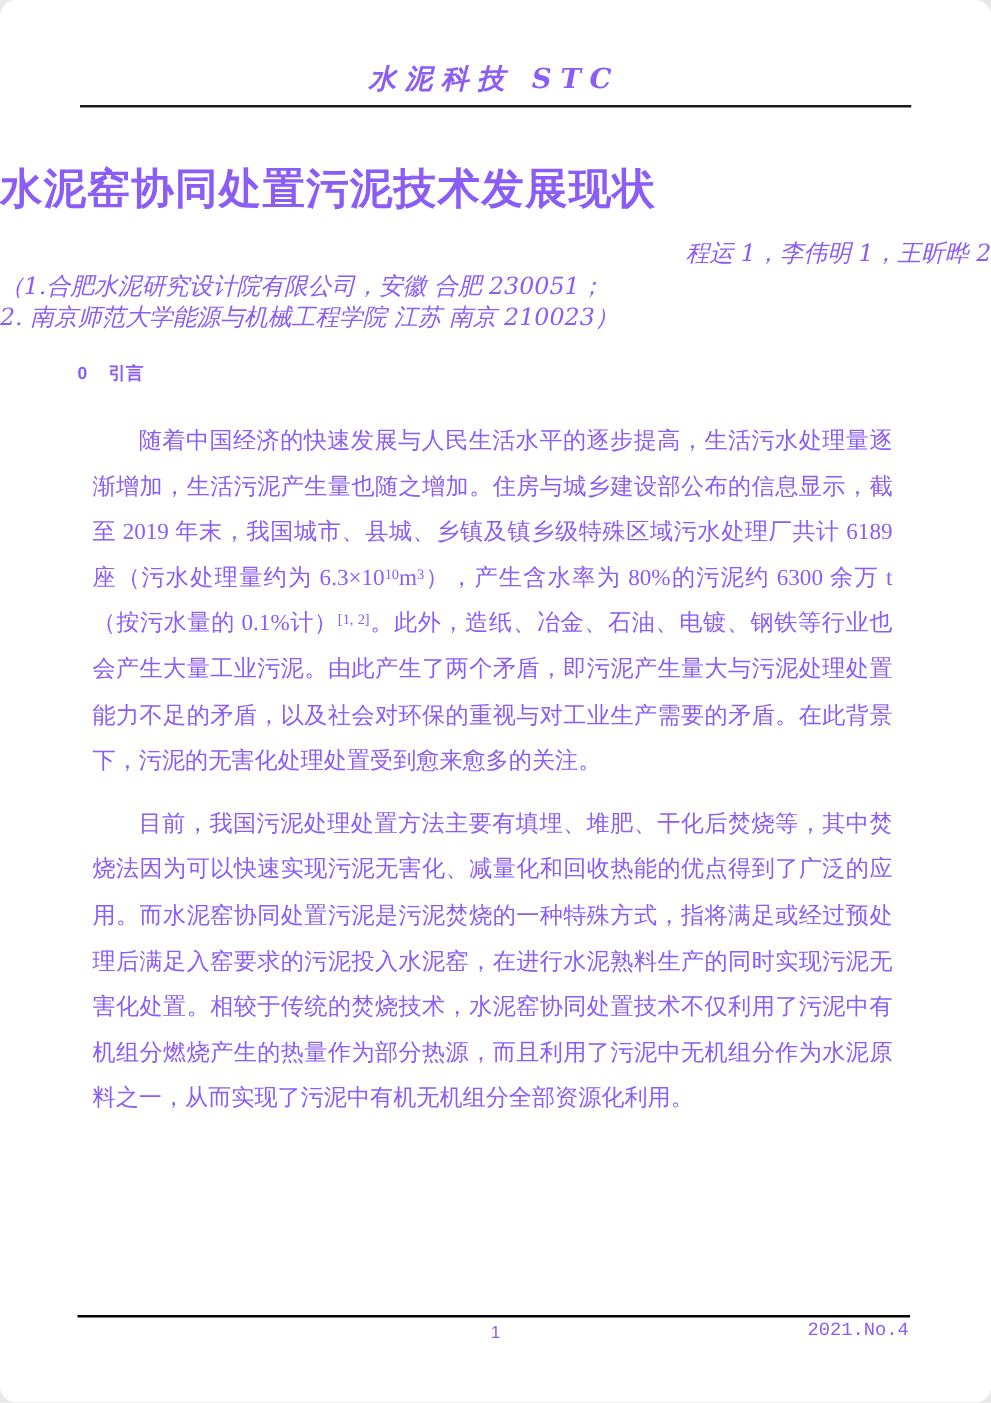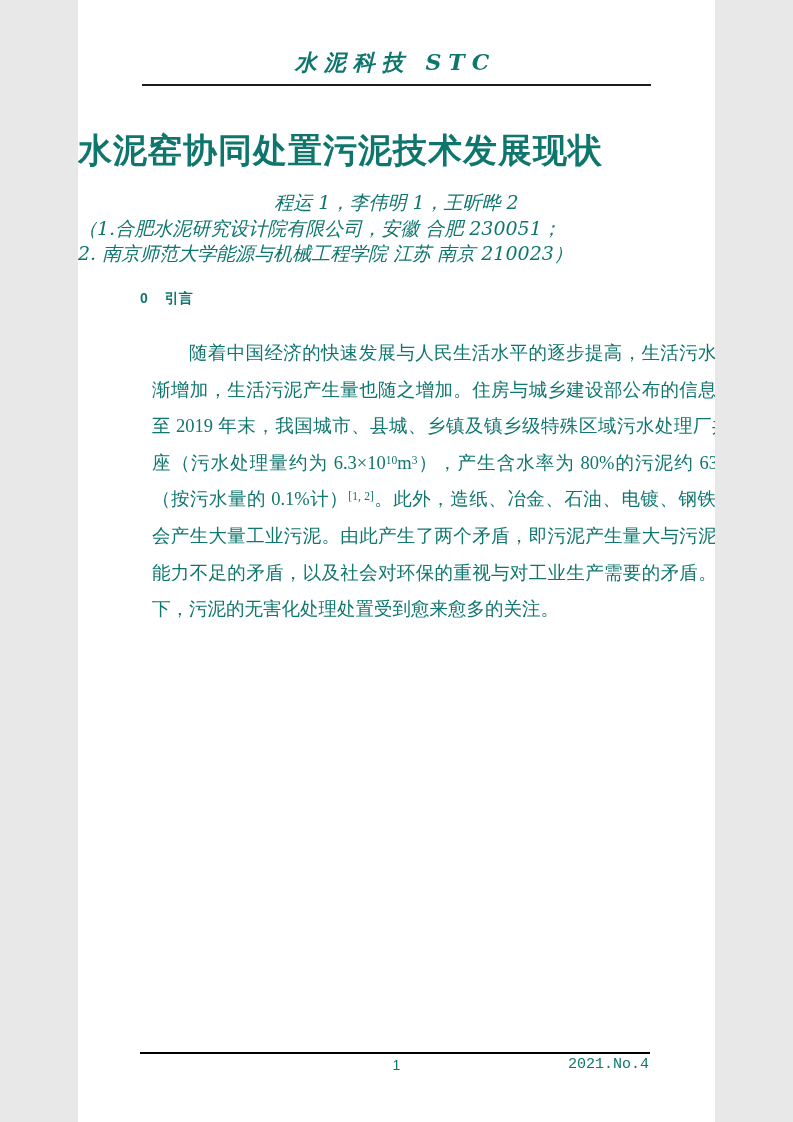--- a/index.html
+++ b/index.html
@@ -1,24 +1,25 @@
 <!DOCTYPE html>
 <html><head>
 <meta charset="utf-8">
 <style>
   html, body { margin: 0; padding: 0; background: #e8e8e8; }
   .page {
     position: relative;
-    width: 637px;
+    width: 793px;
     height: 1122px;
     margin: 0 auto;
     background: #ffffff;
-    color: #0f766e;
+    color: #8b5cf6;
     font-family: "Liberation Serif", serif;
     overflow: hidden;
+    border-radius: 13px;
   }
 
   
   .journal-header {
     position: absolute;
     top: 48px; left: 62px; right: 64px;
     text-align: center;
   }
   .journal-name {
     font-family: "DejaVu Serif", serif;
@@ -41,21 +42,21 @@
     margin: 0;
     text-align: left;
     font-family: "Liberation Sans", sans-serif;
     font-weight: 700;
     font-size: 34px;
     letter-spacing: 1px;
   }
   .authors-line {
     position: absolute;
     top: 190px; left: 0; width: 100%;
-    text-align: center;
+    text-align: right;
     font-family: "DejaVu Serif", serif;
     font-style: italic;
     font-size: 19px;
   }
   .affiliation-line-1, .affiliation-line-2 {
     position: absolute;
     left: 0; width: 100%;
     font-family: "DejaVu Serif", serif;
     font-style: italic;
     font-size: 19px;
@@ -128,19 +129,20 @@
   <div class="affiliation-line-1">（1.合肥水泥研究设计院有限公司，安徽 合肥 230051；</div>
 
   <div class="affiliation-line-2">2. 南京师范大学能源与机械工程学院 江苏 南京 210023）</div>
 
   <div class="section-heading">
     <span class="section-number">0</span><span>引言</span>
   </div>
 
   <div class="body-text">
     <p><span>随着中国经济的快速发展与人民生活水平的逐步提高，生活污水处理量逐渐增加，生活污泥产生量也随之增加。住房与城乡建设部公布的信息显示，截至 2019 年末，我国城市、县城、乡镇及镇乡级特殊区域污水处理厂共计 6189 座（污水处理量约为 6.3×10</span><span class="sup">10</span><span>m</span><span class="sup">3</span><span>），产生含水率为 80%的污泥约 6300 余万 t（按污水量的 0.1%计）</span><span class="sup">[1, 2]</span><span>。此外，造纸、冶金、石油、电镀、钢铁等行业也会产生大量工业污泥。由此产生了两个矛盾，即污泥产生量大与污泥处理处置能力不足的矛盾，以及社会对环保的重视与对工业生产需要的矛盾。在此背景下，污泥的无害化处理处置受到愈来愈多的关注。</span></p>
+    <p>目前，我国污泥处理处置方法主要有填埋、堆肥、干化后焚烧等，其中焚烧法因为可以快速实现污泥无害化、减量化和回收热能的优点得到了广泛的应用。而水泥窑协同处置污泥是污泥焚烧的一种特殊方式，指将满足或经过预处理后满足入窑要求的污泥投入水泥窑，在进行水泥熟料生产的同时实现污泥无害化处置。相较于传统的焚烧技术，水泥窑协同处置技术不仅利用了污泥中有机组分燃烧产生的热量作为部分热源，而且利用了污泥中无机组分作为水泥原料之一，从而实现了污泥中有机无机组分全部资源化利用。</p>
   </div>
 
   <div class="footer-rule"></div>
   <div class="footer-page-number">1</div>
   <div class="footer-issue">2021.No.4</div>
 
 </div>
 
 </body></html>

